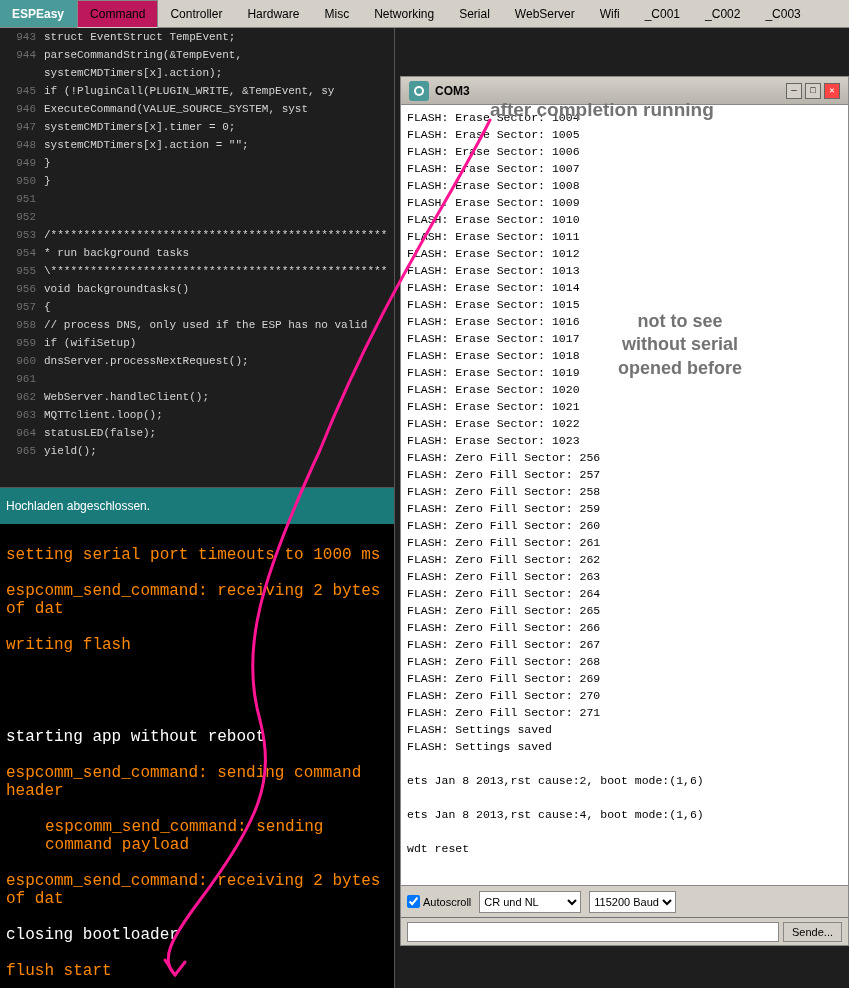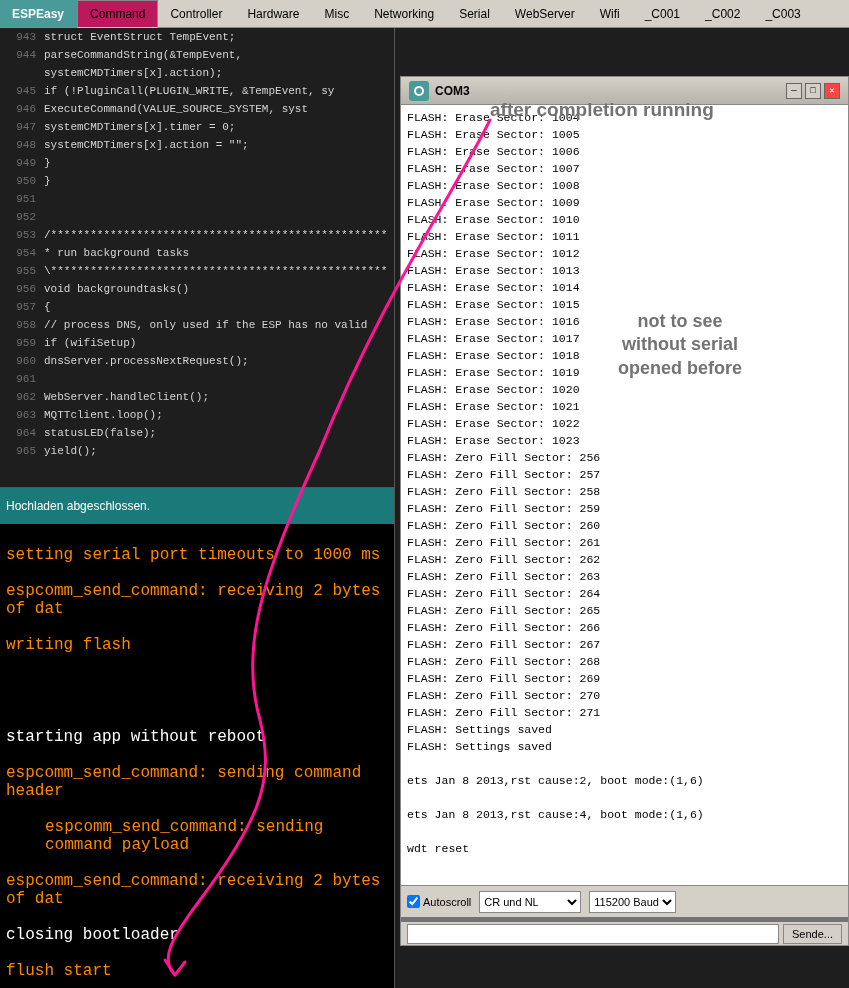--- a/index.html
+++ b/index.html
@@ -190,21 +190,21 @@
       border-top: 1px solid #888;
       gap: 8px;
     }
 
     .serial-send-area {
       background: #d4d0c8;
       height: 28px;
       display: flex;
       align-items: center;
       padding: 0 6px;
-      border-top: 5px solid #737373;
+      border-top: 1px solid #737373;
       gap: 4px;
     }
 
     .send-input {
       flex: 1;
       height: 20px;
       border: 1px solid #888;
       background: white;
       font-size: 11px;
     }

